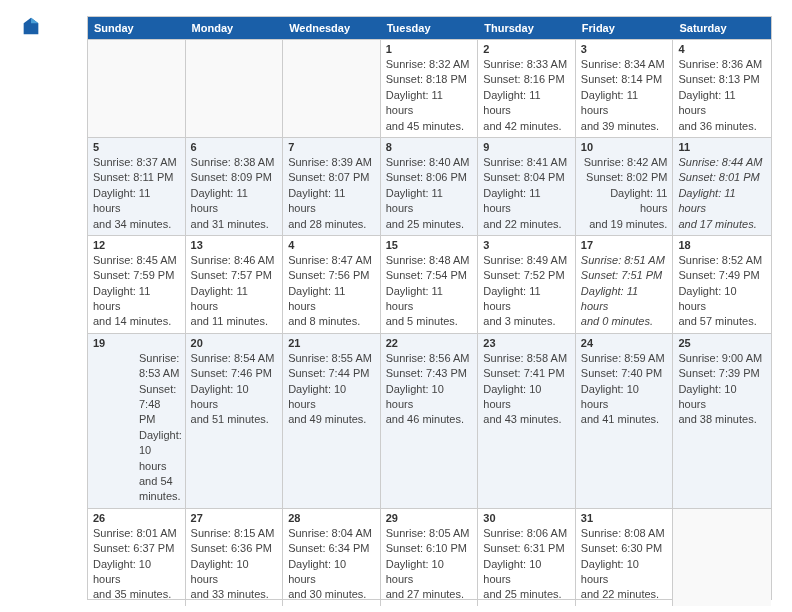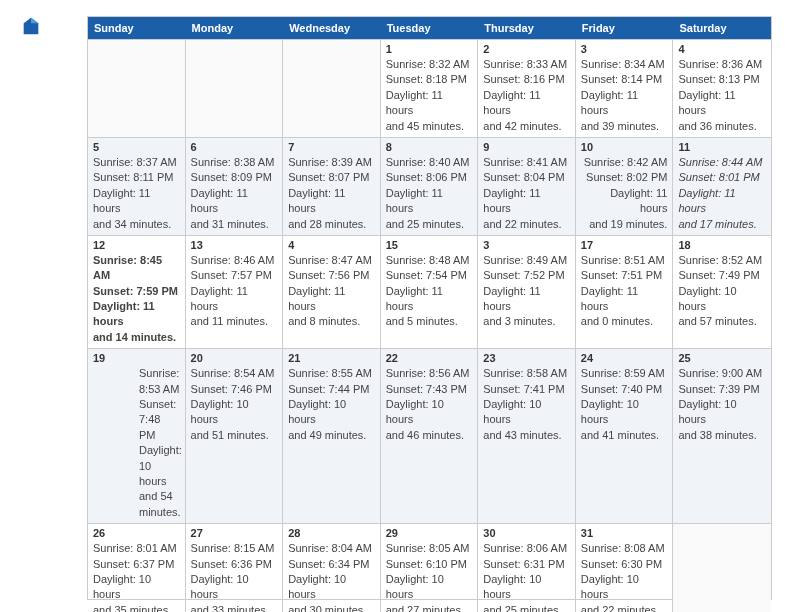--- a/index.html
+++ b/index.html
@@ -224,21 +224,21 @@
             <div class="cell-date">11</div>
             <div class="cell-info" style="white-space: pre-line; font-style: italic;">Sunrise: 8:44 AM
 Sunset: 8:01 PM
 Daylight: 11 hours
 and 17 minutes.</div>
           </div>
         </div>
         <div class="calendar-row">
           <div class="calendar-cell">
             <div class="cell-date">12</div>
-            <div class="cell-info" style="white-space: pre-line; font-weight: bold;">Sunrise: 8:45 AM
+            <div class="cell-info" style="white-space: pre-line;">Sunrise: 8:45 AM
 Sunset: 7:59 PM
 Daylight: 11 hours
 and 14 minutes.</div>
           </div>
           <div class="calendar-cell">
             <div class="cell-date">13</div>
             <div class="cell-info" style="white-space: pre-line;">Sunrise: 8:46 AM
 Sunset: 7:57 PM
 Daylight: 11 hours
 and 11 minutes.</div>
@@ -259,21 +259,21 @@
           </div>
           <div class="calendar-cell">
             <div class="cell-date">3</div>
             <div class="cell-info" style="white-space: pre-line;">Sunrise: 8:49 AM
 Sunset: 7:52 PM
 Daylight: 11 hours
 and 3 minutes.</div>
           </div>
           <div class="calendar-cell">
             <div class="cell-date">17</div>
-            <div class="cell-info" style="white-space: pre-line;">Sunrise: 8:51 AM
+            <div class="cell-info" style="white-space: pre-line; font-style: italic;">Sunrise: 8:51 AM
 Sunset: 7:51 PM
 Daylight: 11 hours
 and 0 minutes.</div>
           </div>
           <div class="calendar-cell">
             <div class="cell-date">18</div>
             <div class="cell-info" style="white-space: pre-line;">Sunrise: 8:52 AM
 Sunset: 7:49 PM
 Daylight: 10 hours
 and 57 minutes.</div>

